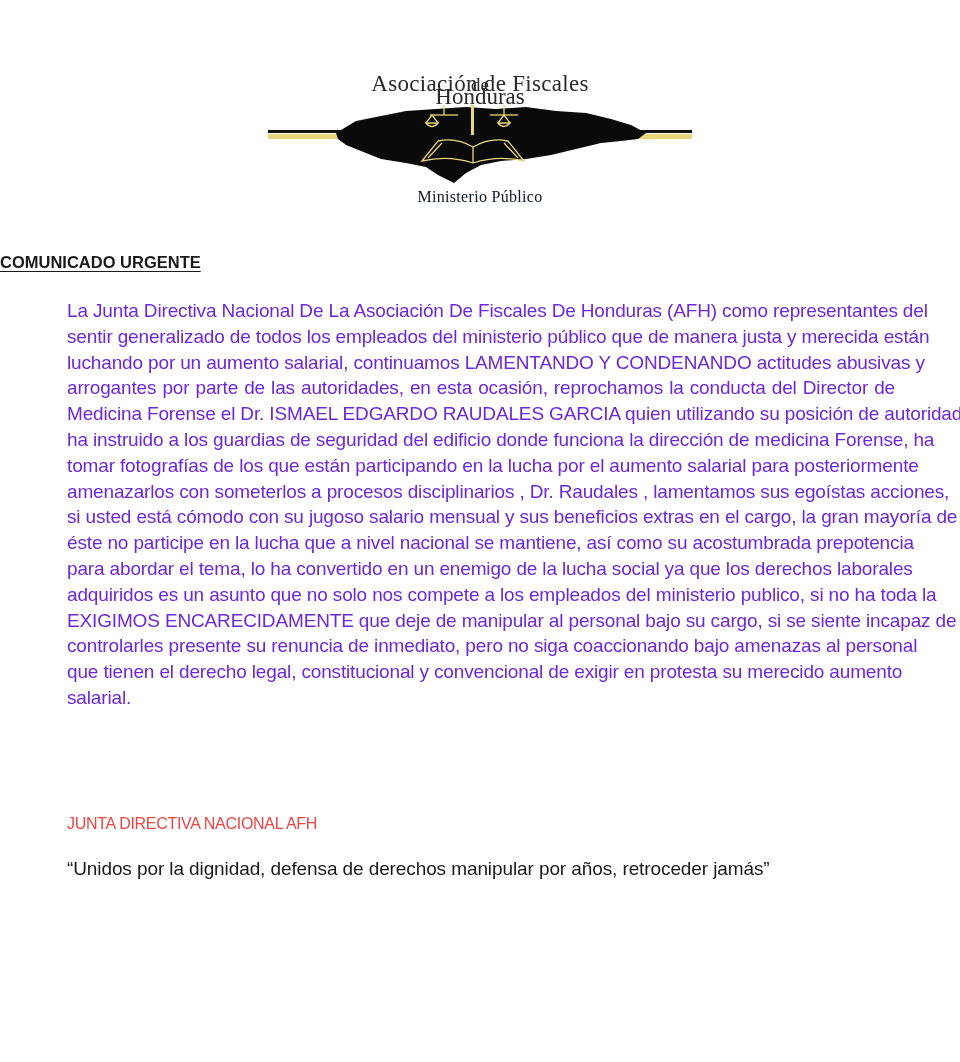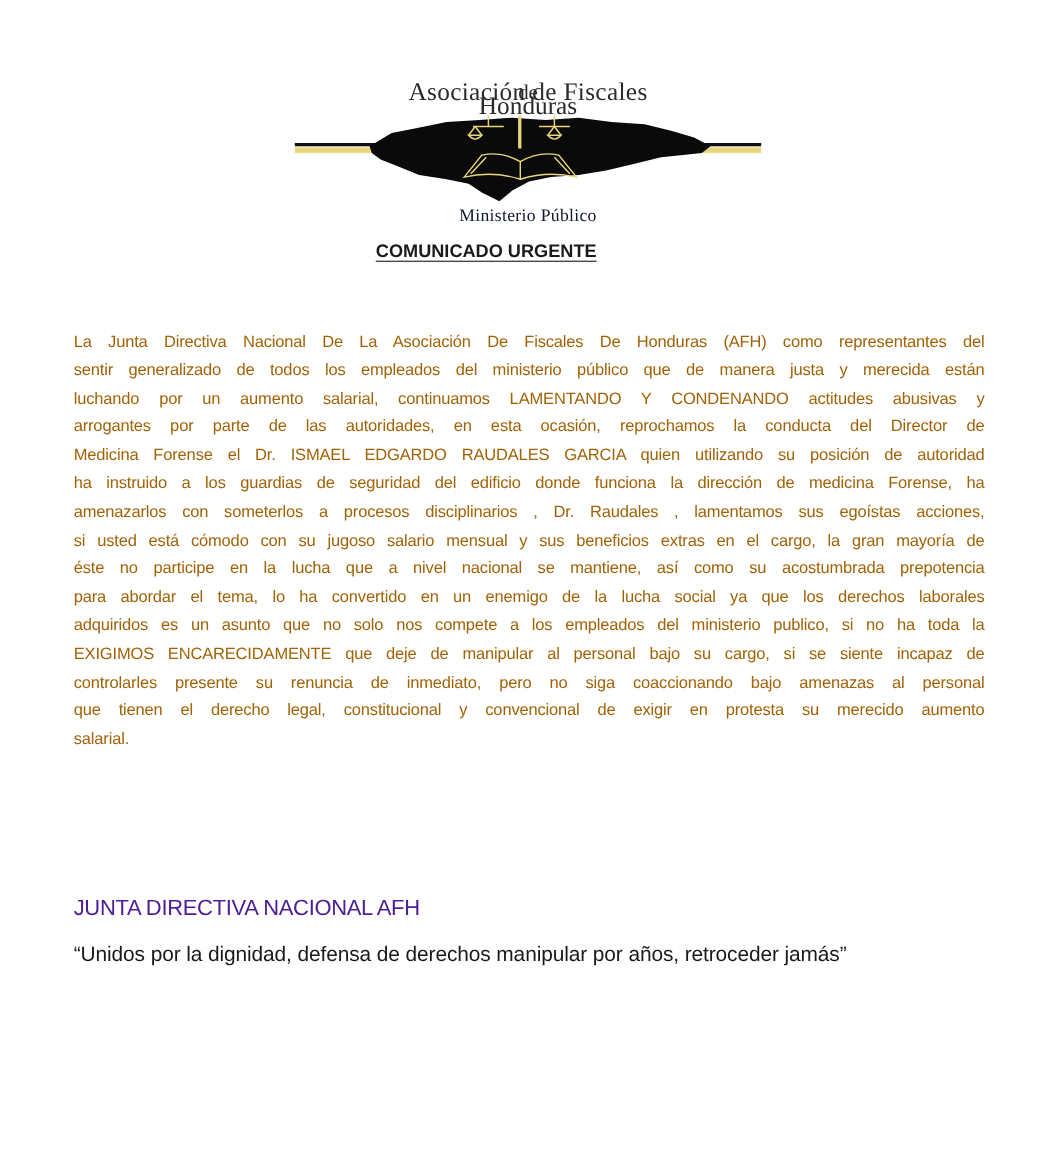--- a/index.html
+++ b/index.html
@@ -45,56 +45,55 @@
     color: #0f172a;
     letter-spacing: 0.3px;
   }
   .logo svg {
     position: absolute;
     left: 0;
     top: 48px;
   }
   .heading {
     position: absolute;
-    top: 220px;
+    top: 253px;
     left: 0;
     width: 884px;
-    text-align: center;
     font-size: 16.5px;
     font-weight: bold;
     text-decoration: underline;
     text-underline-offset: 3px;
     color: #1a1a1a;
   }
   .body-text {
     position: absolute;
     left: 67px;
     top: 298px;
     width: 828px;
-    font-size: 15px;
+    font-size: 19px;
     line-height: 25.8px;
     text-align: justify;
-    color: #a16207;
+    color: #6d28d9;
     letter-spacing: -0.15px;
   }
   .body-text .line {
     display: block;
     text-align: justify;
     text-align-last: justify;
     white-space: nowrap;
   }
   .body-text .line.last {
     text-align-last: left;
   }
   .signature {
     position: absolute;
     left: 67px;
     top: 815px;
-    font-size: 20px;
-    color: #4c1d95;
+    font-size: 16px;
+    color: #ef4444;
     letter-spacing: -0.3px;
   }
   .motto {
     position: absolute;
     left: 67px;
     top: 858px;
     font-size: 19px;
     color: #1a1a1a;
     letter-spacing: -0.1px;
   }
@@ -142,20 +141,21 @@
 
 <div class="heading">COMUNICADO URGENTE</div>
 
 <div class="body-text">
   <span class="line">La Junta Directiva Nacional De La Asociación De Fiscales De Honduras (AFH) como representantes del</span>
   <span class="line">sentir generalizado de todos los empleados del ministerio público que de manera justa y merecida están</span>
   <span class="line">luchando por un  aumento salarial, continuamos LAMENTANDO Y CONDENANDO actitudes abusivas y</span>
   <span class="line">arrogantes por parte de las autoridades, en esta ocasión, reprochamos la conducta del Director de</span>
   <span class="line">Medicina Forense  el Dr.  ISMAEL EDGARDO RAUDALES GARCIA quien utilizando su posición de autoridad</span>
   <span class="line">ha instruido a los guardias de seguridad del edificio donde funciona la dirección de medicina Forense, ha</span>
+  <span class="line">tomar fotografías de los que están participando en la lucha por el aumento salarial  para posteriormente</span>
   <span class="line">amenazarlos con someterlos a  procesos disciplinarios ,  Dr.  Raudales , lamentamos sus egoístas acciones,</span>
   <span class="line">si usted está cómodo con su jugoso salario mensual y sus beneficios extras en el cargo, la gran mayoría de</span>
   <span class="line">éste no participe en la lucha que a nivel nacional se mantiene, así como su acostumbrada prepotencia</span>
   <span class="line">para abordar el tema,  lo ha convertido en un  enemigo de la lucha social ya que los derechos laborales</span>
   <span class="line">adquiridos es un asunto que no solo nos compete a los empleados del ministerio publico, si no ha toda la</span>
   <span class="line">EXIGIMOS ENCARECIDAMENTE que deje de manipular al personal bajo su cargo, si se siente incapaz de</span>
   <span class="line">controlarles presente su renuncia de inmediato, pero no siga coaccionando bajo amenazas al personal</span>
   <span class="line">que tienen el derecho legal, constitucional  y convencional de exigir en protesta su merecido aumento</span>
   <span class="line last">salarial.</span>
 </div>

